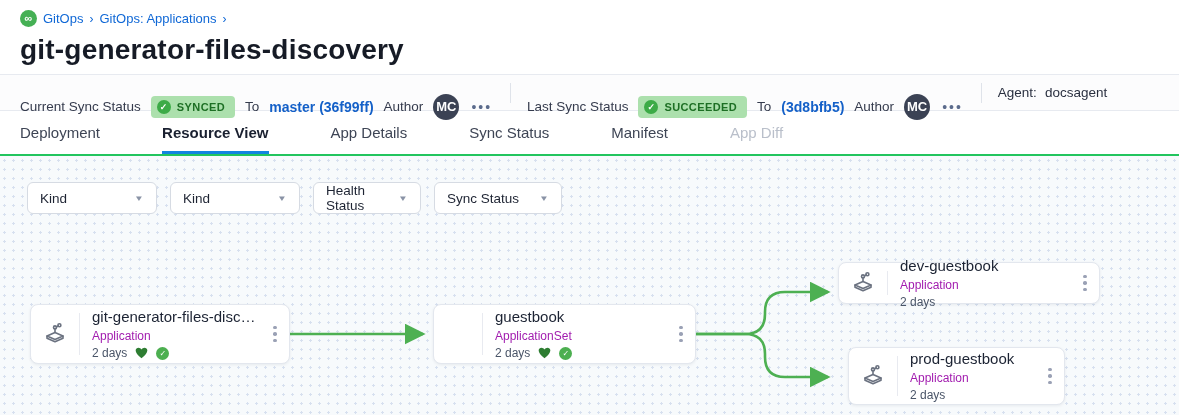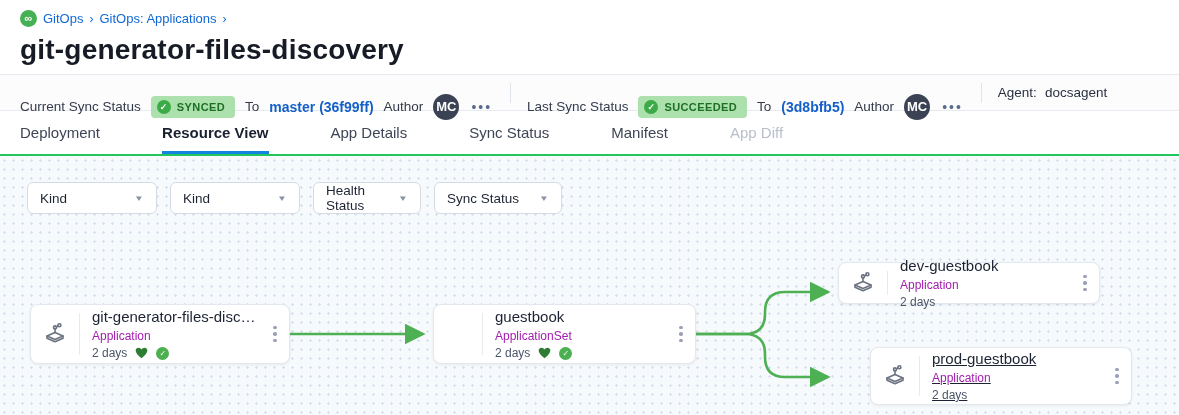--- a/index.html
+++ b/index.html
@@ -234,21 +234,21 @@
         <span>2 days</span>
       </div>
     </div>
     <div class="kebab">
         <i></i>
         <i></i>
         <i></i>
       </div>
   </div>
 
-  <div class="node" style="left:870px; top:191px; width:262px; height:58px;text-decoration:underline;">
+  <div class="node" style="left:848px; top:191px; width:217px; height:58px;">
     <div class="node-icon-col">
       <svg width="24" height="24" viewBox="0 0 24 24" fill="none" stroke="#6b7280" stroke-width="1.6" stroke-linecap="round" stroke-linejoin="round">
         <path d="M4 14 L12 10.5 L20 14 L12 17.5 Z"></path>
         <path d="M4 14 V16.2 L12 19.8 L20 16.2 V14"></path>
         <path d="M12 10.5 V6.5"></path>
         <circle cx="12" cy="5.4" r="1.5"></circle>
         <circle cx="16.4" cy="3.2" r="1.5"></circle>
         <path d="M13.3 4.9 Q14.8 4.6 15.2 3.7"></path>
       </svg>
     </div>

